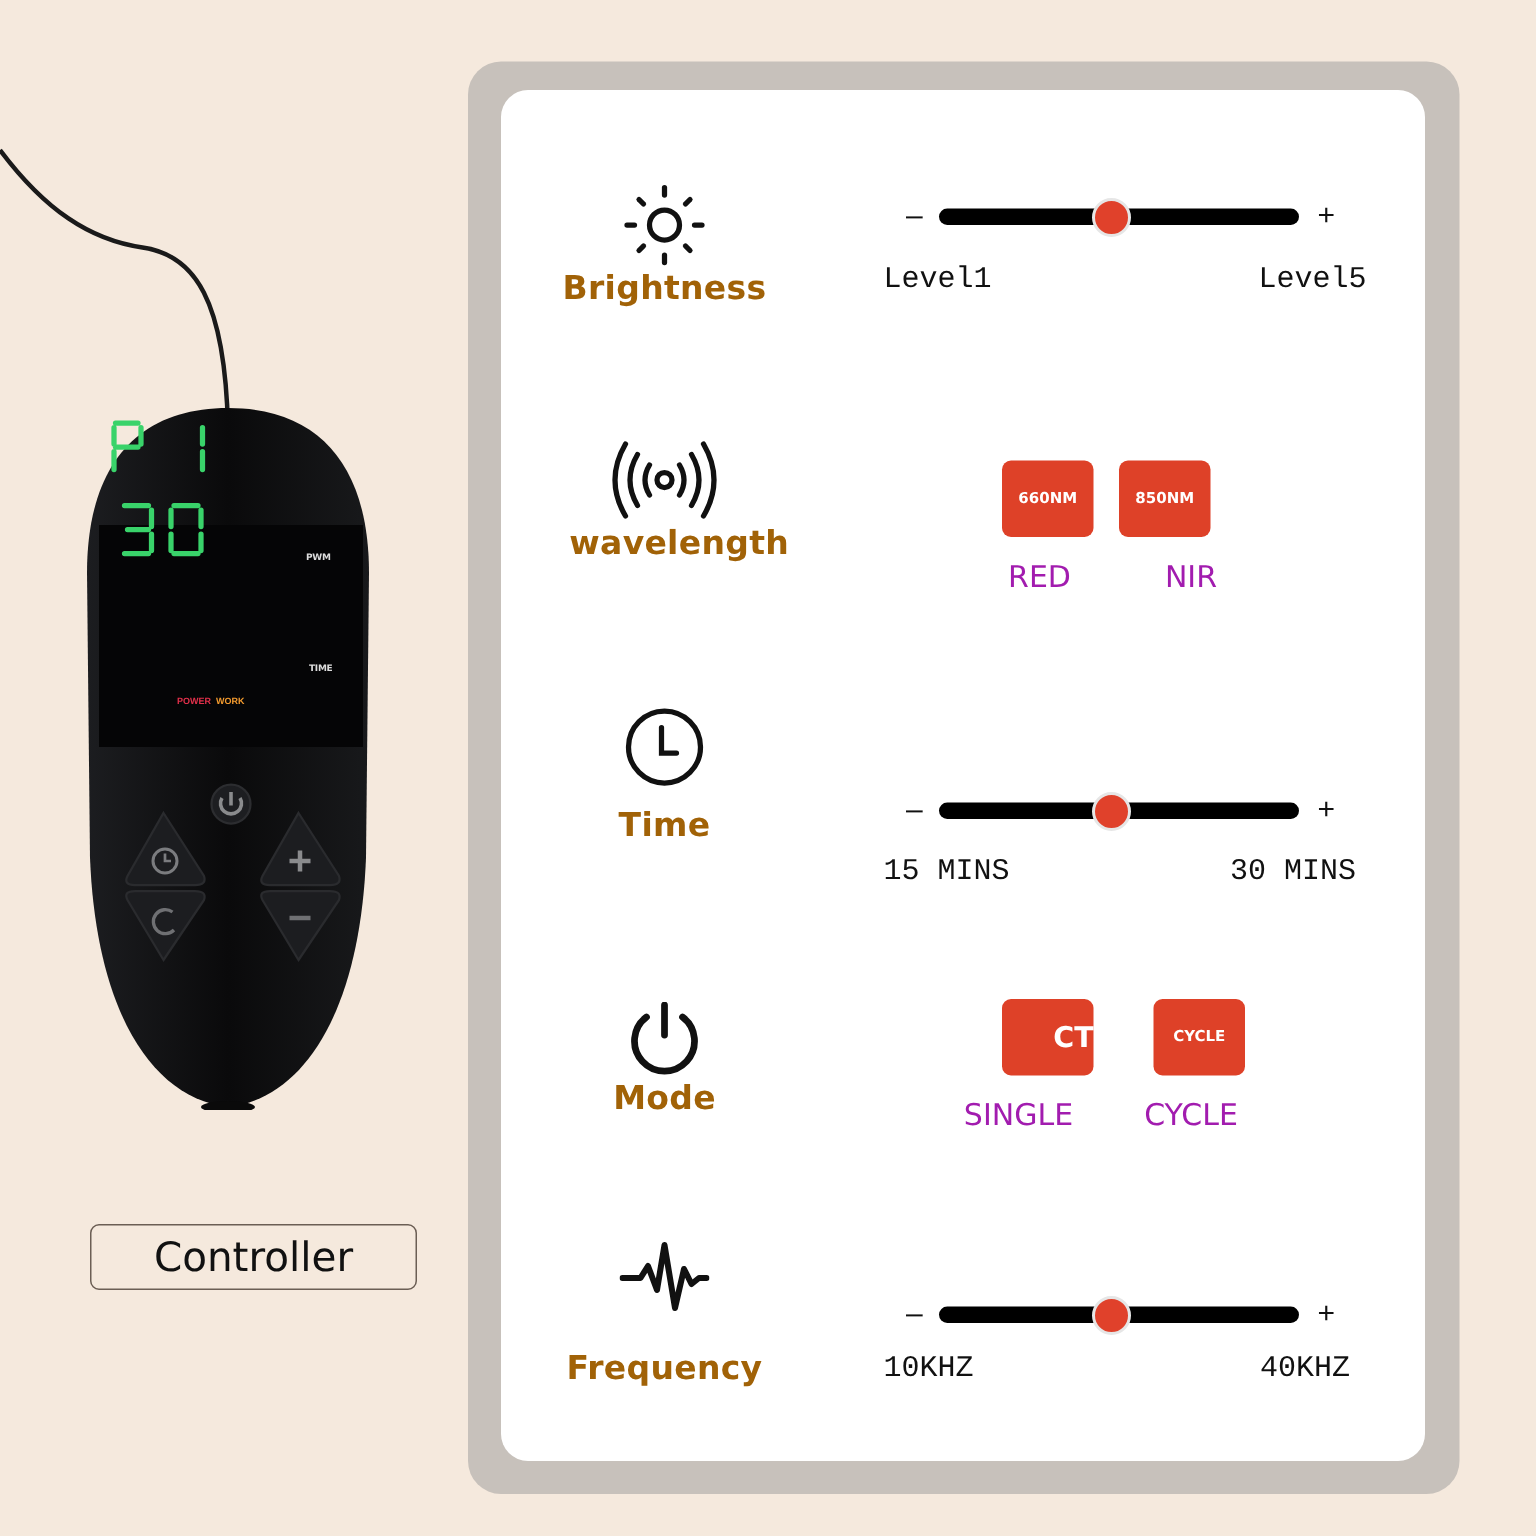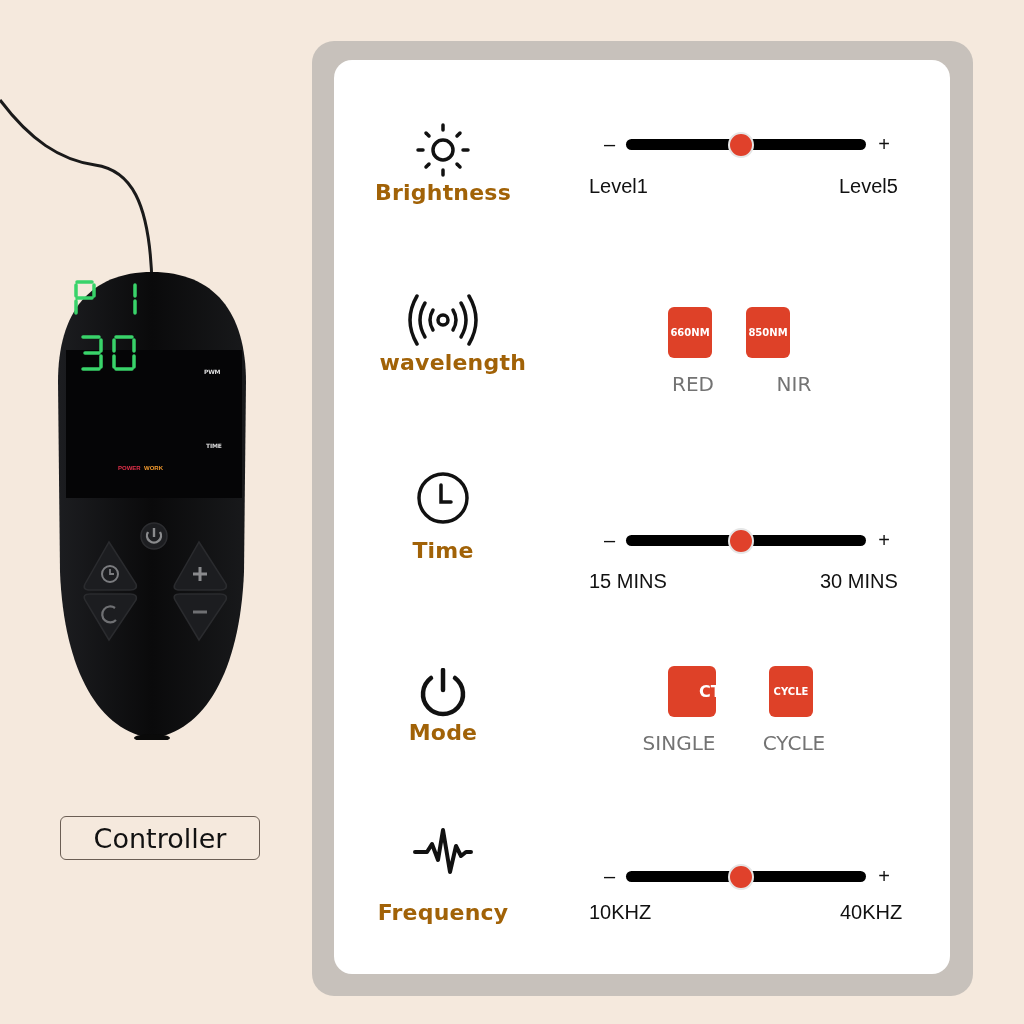--- a/index.html
+++ b/index.html
@@ -23,21 +23,21 @@
   }
   .lbl-small {
     position: absolute; font-size: 6px; font-weight: bold; color: #ddd;
     font-family: "DejaVu Sans", sans-serif; letter-spacing: -0.2px;
   }
   .ind-power { position: absolute; left: 64px; top: 193px; font-size: 6px; font-weight: bold; color: #e2304a; }
   .ind-work  { position: absolute; left: 90px; top: 193px; font-size: 6px; font-weight: bold; color: #f29a2e; }
 
   
   .caption {
-    position: absolute; left: 60px; top: 816px; width: 200px; height: 44px;
+    position: absolute; left: 60px; top: 816px; width: 218px; height: 44px;
     border: 1.5px solid #6b5e54; border-radius: 6px;
     display: flex; align-items: center; justify-content: center;
     font-size: 27px; color: #111;
     font-family: "DejaVu Sans", sans-serif;
   }
 
   
   .panel-outer {
     position: absolute; left: 312px; top: 41px; width: 661px; height: 955px;
     background: #c7c1bb; border-radius: 22px;
@@ -63,32 +63,32 @@
   .slider .track {
     position: absolute; left: 22px; right: 24px; top: 10px; height: 11px;
     background: #000; border-radius: 6px;
   }
   .slider .knob {
     position: absolute; left: 124px; top: 3px; width: 26px; height: 26px;
     border-radius: 50%; background: #e0412b; border: 2px solid #e6e6e6;
   }
   .range-lbl {
     position: absolute; font-size: 20px; color: #111;
-    font-family: Liberation Sans, sans-serif;
+    font-family: Liberation Mono, monospace;
   }
 
   .badge {
-    position: absolute; width: 44px; height: 51px; border-radius: 6px;
+    position: absolute; width: 61px; height: 51px; border-radius: 6px;
     background: #de4128; color: #fff; font-weight: bold;
     display: flex; align-items: center; justify-content: center;
     font-family: "DejaVu Sans", sans-serif;
   }
   .badge-lbl {
     position: absolute; width: 100px; text-align: center;
-    font-size: 20px; color: #737373; font-family: "DejaVu Sans", sans-serif;
+    font-size: 20px; color: #a21caf; font-family: "DejaVu Sans", sans-serif;
   }
 </style>
 </head>
 <body>
 
 <svg class="cord" viewBox="0 0 200 290">
   <path d="M0 100 C 30 140, 60 160, 95 165 C 130 170, 150 200, 152 285" fill="none" stroke="#1a1a1a" stroke-width="3"></path>
 </svg>
 
 <div class="device">
@@ -213,21 +213,21 @@
 <span class="range-lbl" style="left:589px;top:570px;">15 MINS</span>
 <span class="range-lbl" style="left:820px;top:570px;">30 MINS</span>
 
 <div class="feat" style="top:668px;">
   <svg class="icon" width="56" height="52" viewBox="0 0 56 52">
     <path d="M16 10 A20 20 0 1 0 40 10" fill="none" stroke="#111" stroke-width="4.5" stroke-linecap="round"></path>
     <line x1="28" y1="2" x2="28" y2="22" stroke="#111" stroke-width="4.5" stroke-linecap="round"></line>
   </svg>
   <span class="name">Mode</span>
 </div>
-<div class="badge" style="left:668px;top:666px;font-size:16px;padding-left:48px;">CTS</div>
+<div class="badge" style="left:668px;top:666px;font-size:19px;padding-left:48px;">CTS</div>
 <div class="badge" style="left:769px;top:666px;font-size:10px;">CYCLE</div>
 <span class="badge-lbl" style="left:629px;top:731px;">SINGLE</span>
 <span class="badge-lbl" style="left:744px;top:731px;">CYCLE</span>
 
 <div class="feat" style="top:826px;">
   <svg class="icon" width="60" height="54" viewBox="0 0 60 54">
     <path d="M2 26 H14 L19 18 L25 34 L30 4 L37 46 L43 20 L48 30 L53 26 H58" fill="none" stroke="#111" stroke-width="4" stroke-linejoin="round" stroke-linecap="round"></path>
   </svg>
   <span class="name" style="margin-top:20px;">Frequency</span>
 </div>

